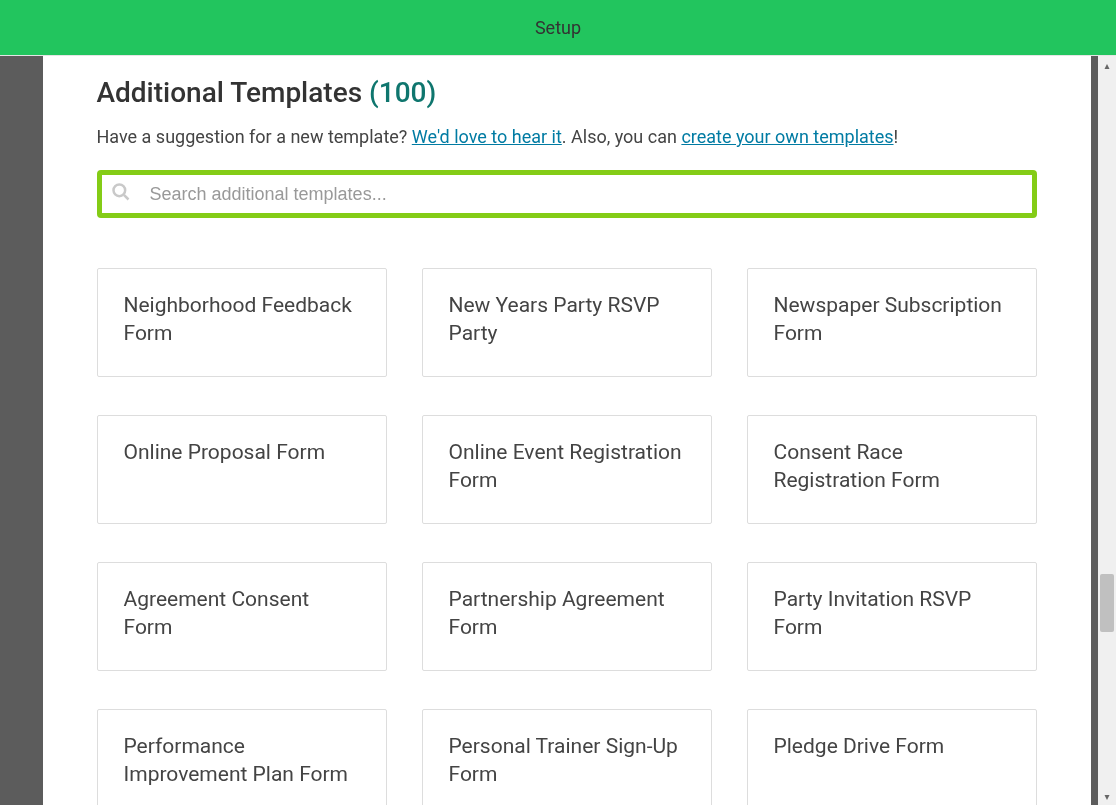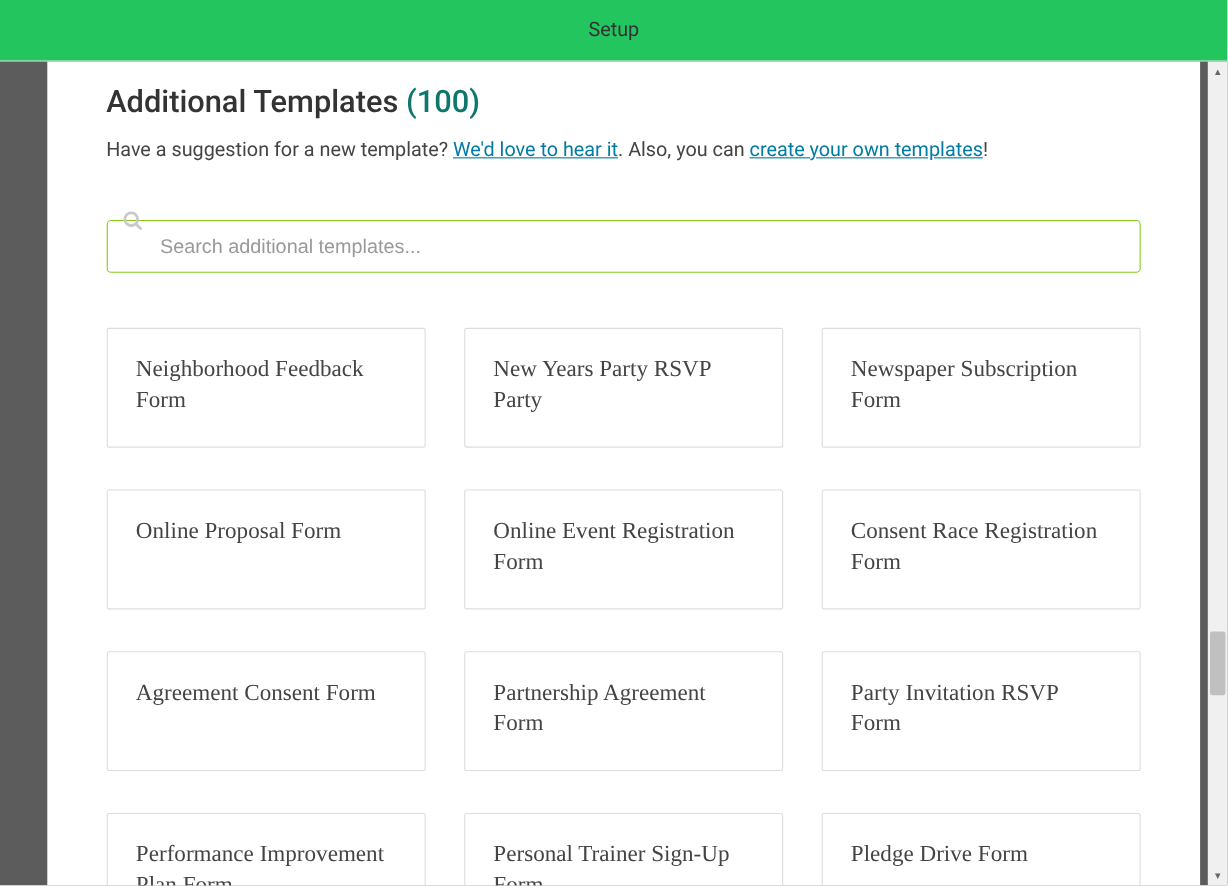--- a/index.html
+++ b/index.html
@@ -97,66 +97,64 @@
       font-weight: 500;
       color: #333;
       margin-bottom: 14px;
     }
     .page-heading .count {
       color: #0f766e;
     }
     .subtitle {
       font-size: 18px;
       color: #444;
-      margin-bottom: 8px;
+      margin-bottom: 20px;
       line-height: 1.5;
     }
     .subtitle a {
       color: #007ba3;
       text-decoration: underline;
     }
     .search-wrap {
       position: relative;
       margin-bottom: 50px;
     }
     .search-icon-wrap {
       position: absolute;
       left: 14px;
       top: 50%;
       transform: translateY(-50%);
       color: #c9c9c9;
     }
     .search-input {
       width: 100%;
       height: 48px;
-      border: 1px solid #84cc16;
+      border: 5px solid #84cc16;
       border-radius: 4px;
       padding-left: 48px;
       font-size: 18px;
       color: #444;
       outline: none;
-      margin-top: 42px;
     }
     .search-input::placeholder {
       color: #999;
     }
     .templates-grid {
       display: grid;
       grid-template-columns: repeat(3, 1fr);
       gap: 38px 35px;
     }
     .template-card {
       border: 1px solid #ddd;
       border-radius: 2px;
       padding: 22px 26px;
       min-height: 109px;
       display: flex;
       align-items: flex-start;
       cursor: pointer;
-      font-family: Liberation Serif, serif;
     }
     .template-title {
       font-size: 21px;
       color: #444;
       font-weight: 400;
       line-height: 1.35;
     }
   </style>
 </head>
 <body>

